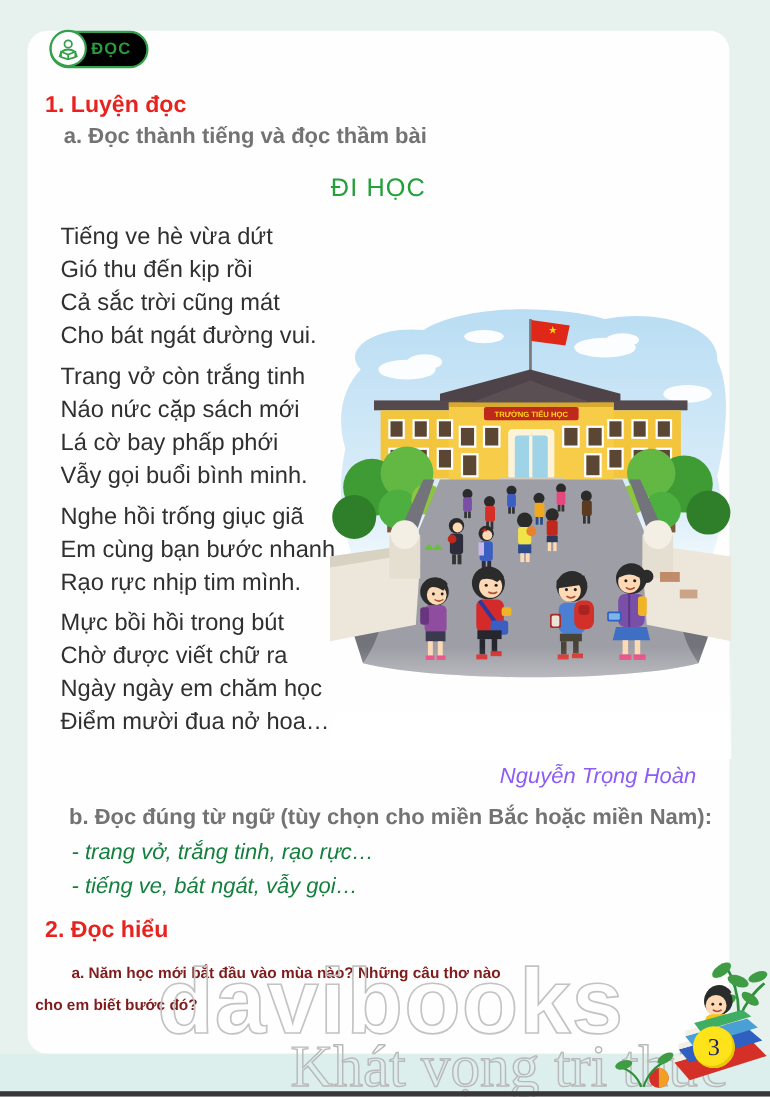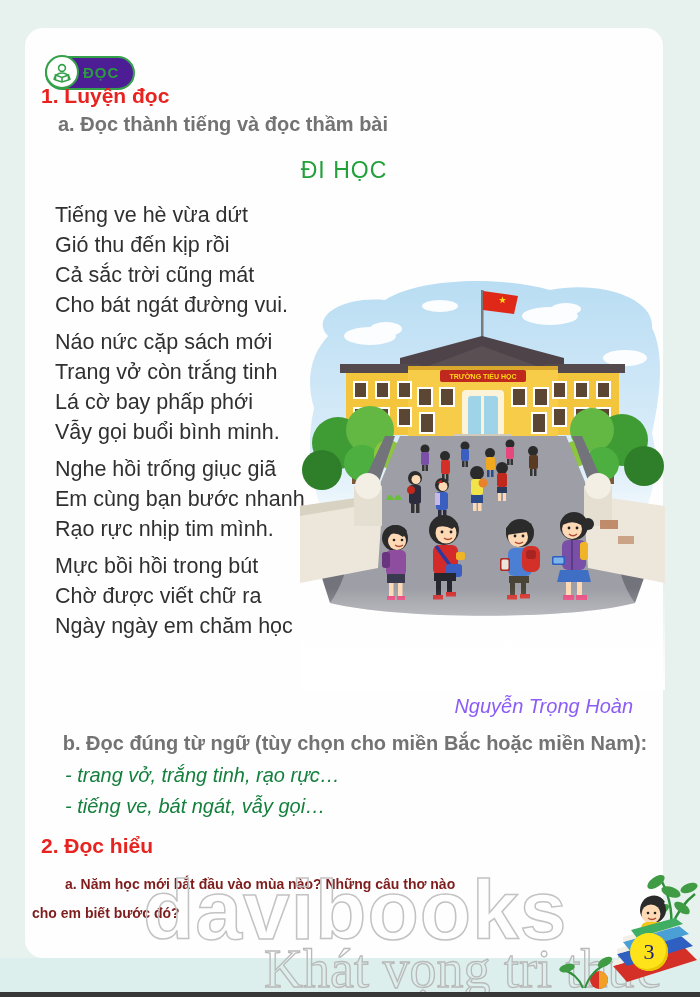--- a/index.html
+++ b/index.html
@@ -11,24 +11,24 @@
     overflow:hidden;
   }
   .page-card {
     position:absolute; left:25px; top:28px;
     width:638px; height:930px;
     background:#fefefe;
     border-radius:18px;
   }
   
   .doc-badge {
-    position:absolute; left:20px; top:28px;
+    position:absolute; left:20px; top:0;
     display:flex; align-items:center;
     border:2px solid #35a04a; border-radius:18px;
-    height:34px; padding:0 14px 2px 0; background:#4c1d95;
+    height:34px; padding:0 14px 2px 0; background:#000000;
   }
   .badge-circle {
     width:34px; height:34px; margin:-2px 4px -2px -2px;
     border:2px solid #35a04a; border-radius:50%;
     background:#fff; display:flex; align-items:center; justify-content:center;
   }
   .badge-label {
     color:#2a9c3e; font-weight:bold; font-size:15px; letter-spacing:1px;
   }
   
@@ -104,34 +104,35 @@
   <div class="poem-title">ĐI HỌC</div>
 
   <div class="poem">
     <div class="stanza">
       <p>Tiếng ve hè vừa dứt</p>
       <p>Gió thu đến kịp rồi</p>
       <p>Cả sắc trời cũng mát</p>
       <p>Cho bát ngát đường vui.</p>
     </div>
     <div class="stanza">
+      <p>Trang vở còn trắng tinh</p>
       <p>Náo nức cặp sách mới</p>
-      <p>Trang vở còn trắng tinh</p>
       <p>Lá cờ bay phấp phới</p>
       <p>Vẫy gọi buổi bình minh.</p>
     </div>
     <div class="stanza">
       <p>Nghe hồi trống giục giã</p>
       <p>Em cùng bạn bước nhanh</p>
       <p>Rạo rực nhịp tim mình.</p>
     </div>
     <div class="stanza">
       <p>Mực bồi hồi trong bút</p>
       <p>Chờ được viết chữ ra</p>
       <p>Ngày ngày em chăm học</p>
+      <p>Điểm mười đua nở hoa…</p>
     </div>
   </div>
 
   <div class="illus">
     <svg width="365" height="432" viewBox="0 0 365 432">
       <defs>
         <linearGradient id="sky" x1="0" y1="0" x2="0" y2="1">
           <stop offset="0" stop-color="#b9ddf3"></stop>
           <stop offset="0.8" stop-color="#dfeffa"></stop>
           <stop offset="1" stop-color="#f4fafd"></stop>

